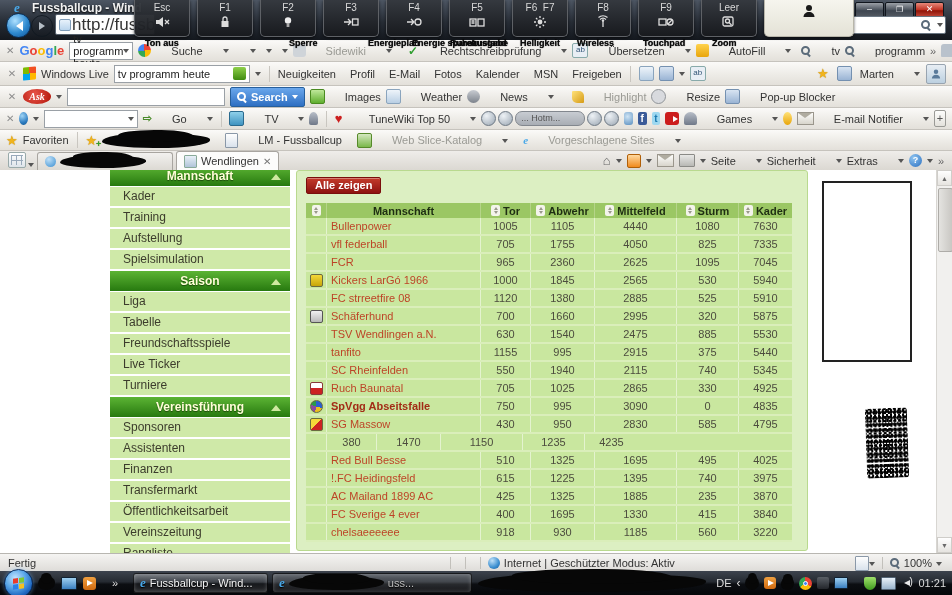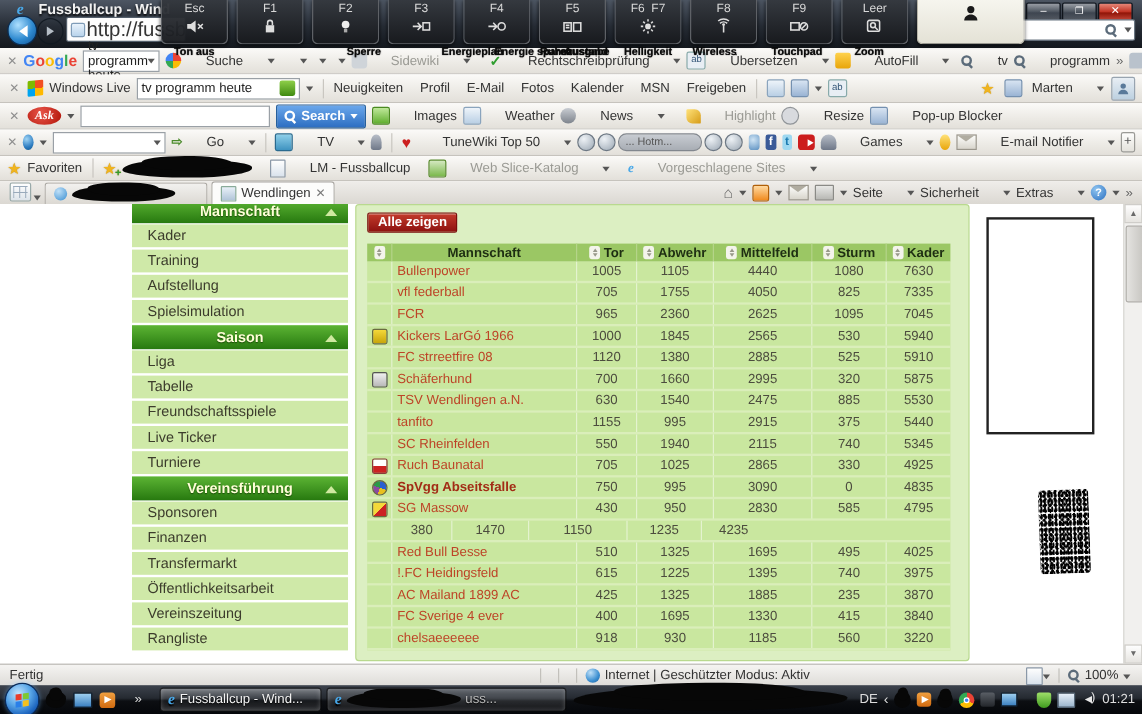--- a/index.html
+++ b/index.html
@@ -623,20 +623,21 @@
       <div class="sb-item">Liga</div>
       <div class="sb-item">Tabelle</div>
       <div class="sb-item">Freundschaftsspiele</div>
       <div class="sb-item">Live Ticker</div>
       <div class="sb-item">Turniere</div>
       <div class="sb-head">
         <span>Vereinsführung</span>
         <span class="sb-up"></span>
       </div>
       <div class="sb-item">Sponsoren</div>
+      <div class="sb-item">Assistenten</div>
       <div class="sb-item">Finanzen</div>
       <div class="sb-item">Transfermarkt</div>
       <div class="sb-item">Öffentlichkeitsarbeit</div>
       <div class="sb-item">Vereinszeitung</div>
       <div class="sb-item">Rangliste</div>
     </div>
   <div id="showall">Alle zeigen</div>
   <div id="ftable">
       <div class="thr">
         <div class="thc" style="width: 20px;">

